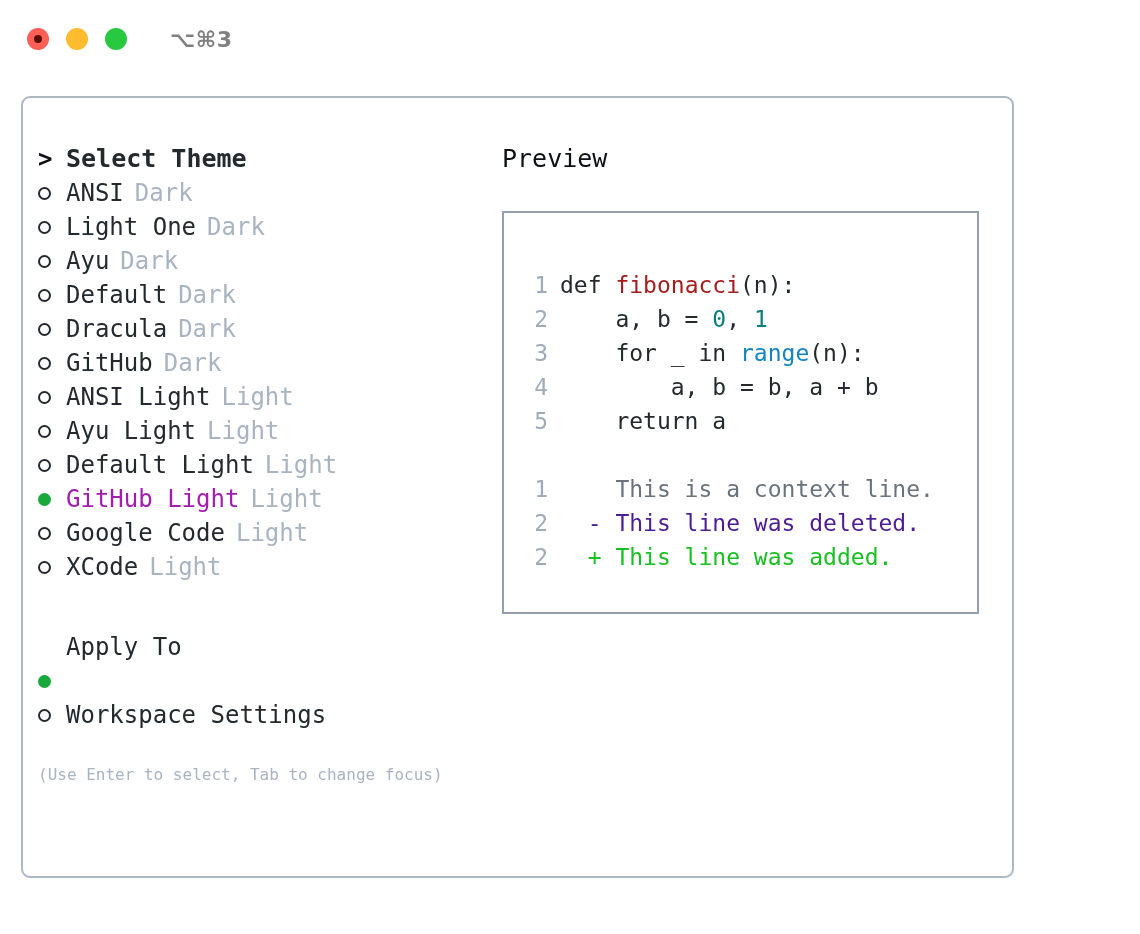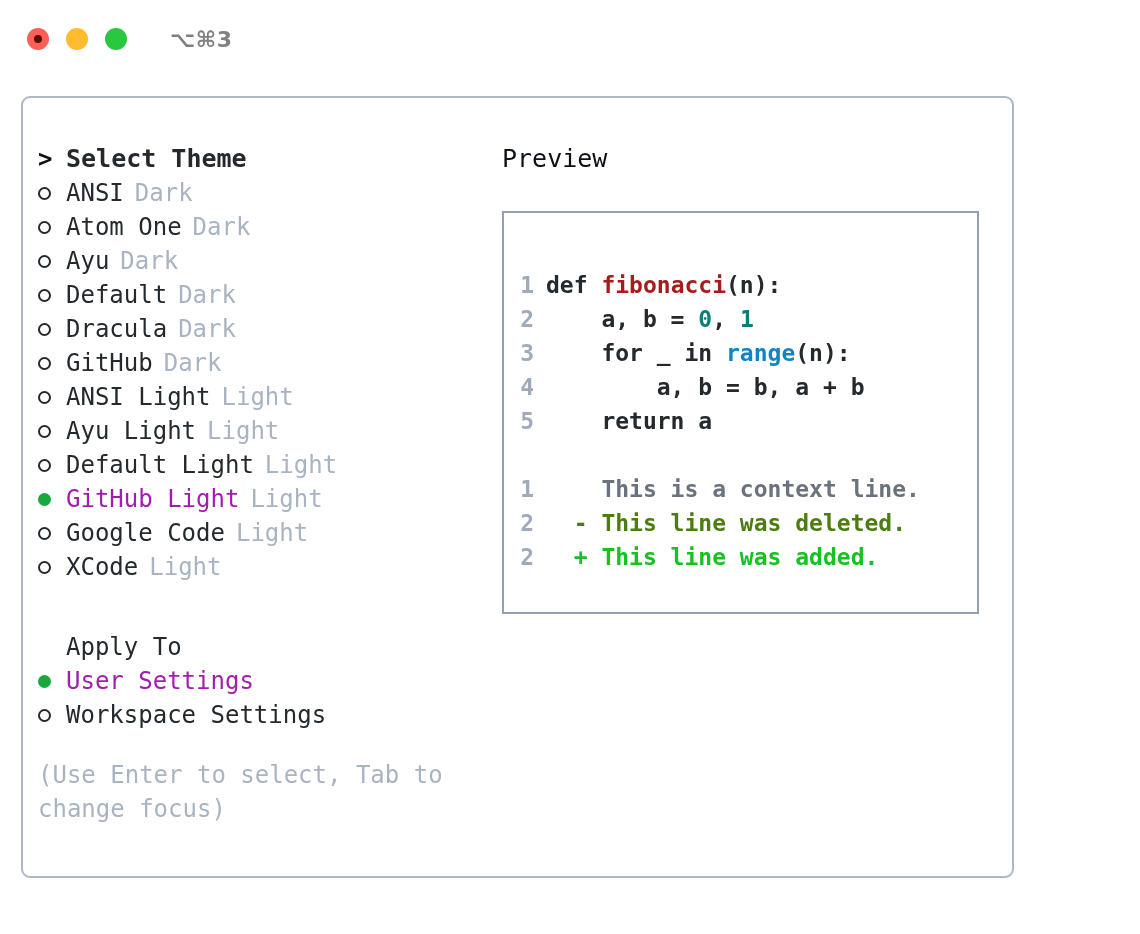--- a/index.html
+++ b/index.html
@@ -161,21 +161,21 @@
   .section-title {
     color: #24292e;
     font-size: 24px;
   }
 
   .hint {
     position: absolute;
     left: 15px;
     top: 660px;
     width: 420px;
-    font-size: 24px;
+    font-size: 16px;
     line-height: 34px;
     color: #a9b3c1;
   }
 
   
   .right-col {
     position: absolute;
     left: 479px;
     top: 44px;
     width: 490px;
@@ -186,41 +186,40 @@
     color: #0d1117;
     line-height: 34px;
   }
   .preview-box {
     margin-top: 35px;
     width: 477px;
     height: 403px;
     border: 2px solid #93a0b0;
     box-sizing: border-box;
     background: #ffffff;
-    padding: 55px 0 0 6px;
-    font-weight: bold;
+    padding: 55px 0 0 20px;
   }
   .code-line {
     font-size: 23px;
     line-height: 34px;
     white-space: pre;
   }
   .ln {
     display: inline-block;
     width: 24px;
     text-align: right;
     color: #a0aab8;
     margin-right: 12px;
   }
   .tok-plain   { color: #24292e; }
   .tok-fn      { color: #a61b1b; }
   .tok-num     { color: #0a7d7d; }
   .tok-builtin { color: #1184c4; }
   .tok-ctx     { color: #6a737d; }
-  .tok-del     { color: #4d7c0f; }
+  .tok-del     { color: #4c1d95; }
   .tok-add     { color: #16c120; }
   .blank-line  { height: 34px; }
 </style>
 </head>
 <body>
 
 <div class="window">
 
   <div class="titlebar">
     <div class="lights">
@@ -244,21 +243,21 @@
         </div>
 
         <div id="theme-items">
             <div class="row">
               <span class="marker"><span class="bullet-open"></span></span>
               <span class="label plain">ANSI</span>
               <span class="badge">Dark</span>
             </div>
             <div class="row">
               <span class="marker"><span class="bullet-open"></span></span>
-              <span class="label plain">Atom One</span>
+              <span class="label plain">Light One</span>
               <span class="badge">Dark</span>
             </div>
             <div class="row">
               <span class="marker"><span class="bullet-open"></span></span>
               <span class="label plain">Ayu</span>
               <span class="badge">Dark</span>
             </div>
             <div class="row">
               <span class="marker"><span class="bullet-open"></span></span>
               <span class="label plain">Default</span>
@@ -309,21 +308,20 @@
         <div class="section-gap"></div>
 
         <div class="row">
           <span class="marker"></span>
           <span class="label section-title">Apply To</span>
         </div>
 
         <div id="apply-items">
             <div class="row">
               <span class="marker"><span class="bullet-filled"></span></span>
-              <span class="label selected">User Settings</span>
             </div>
             <div class="row">
               <span class="marker"><span class="bullet-open"></span></span>
               <span class="label plain">Workspace Settings</span>
             </div>
           </div>
       </div>
 
       <div class="hint">(Use Enter to select, Tab to change focus)</div>
 

